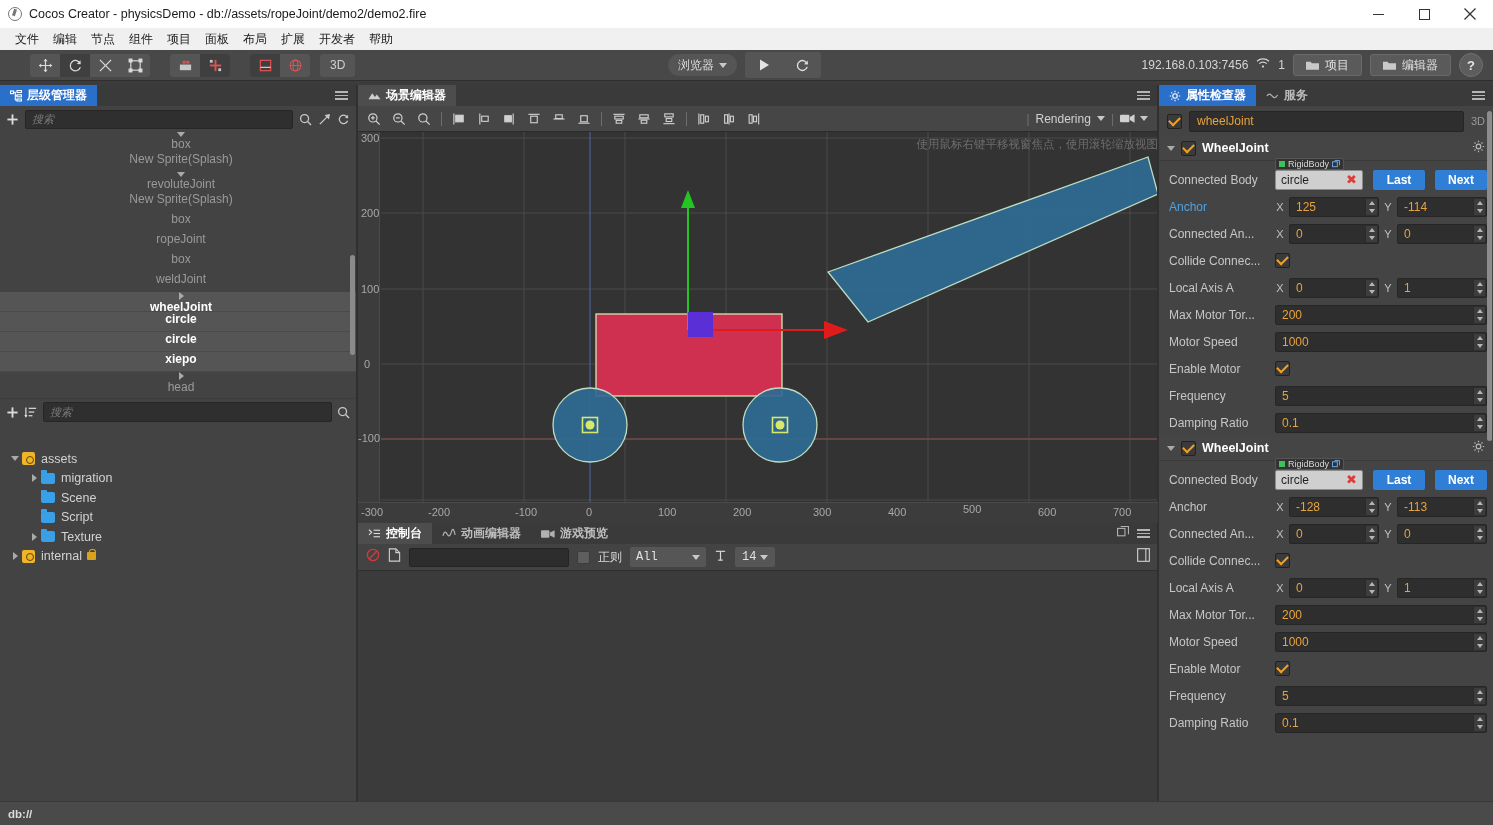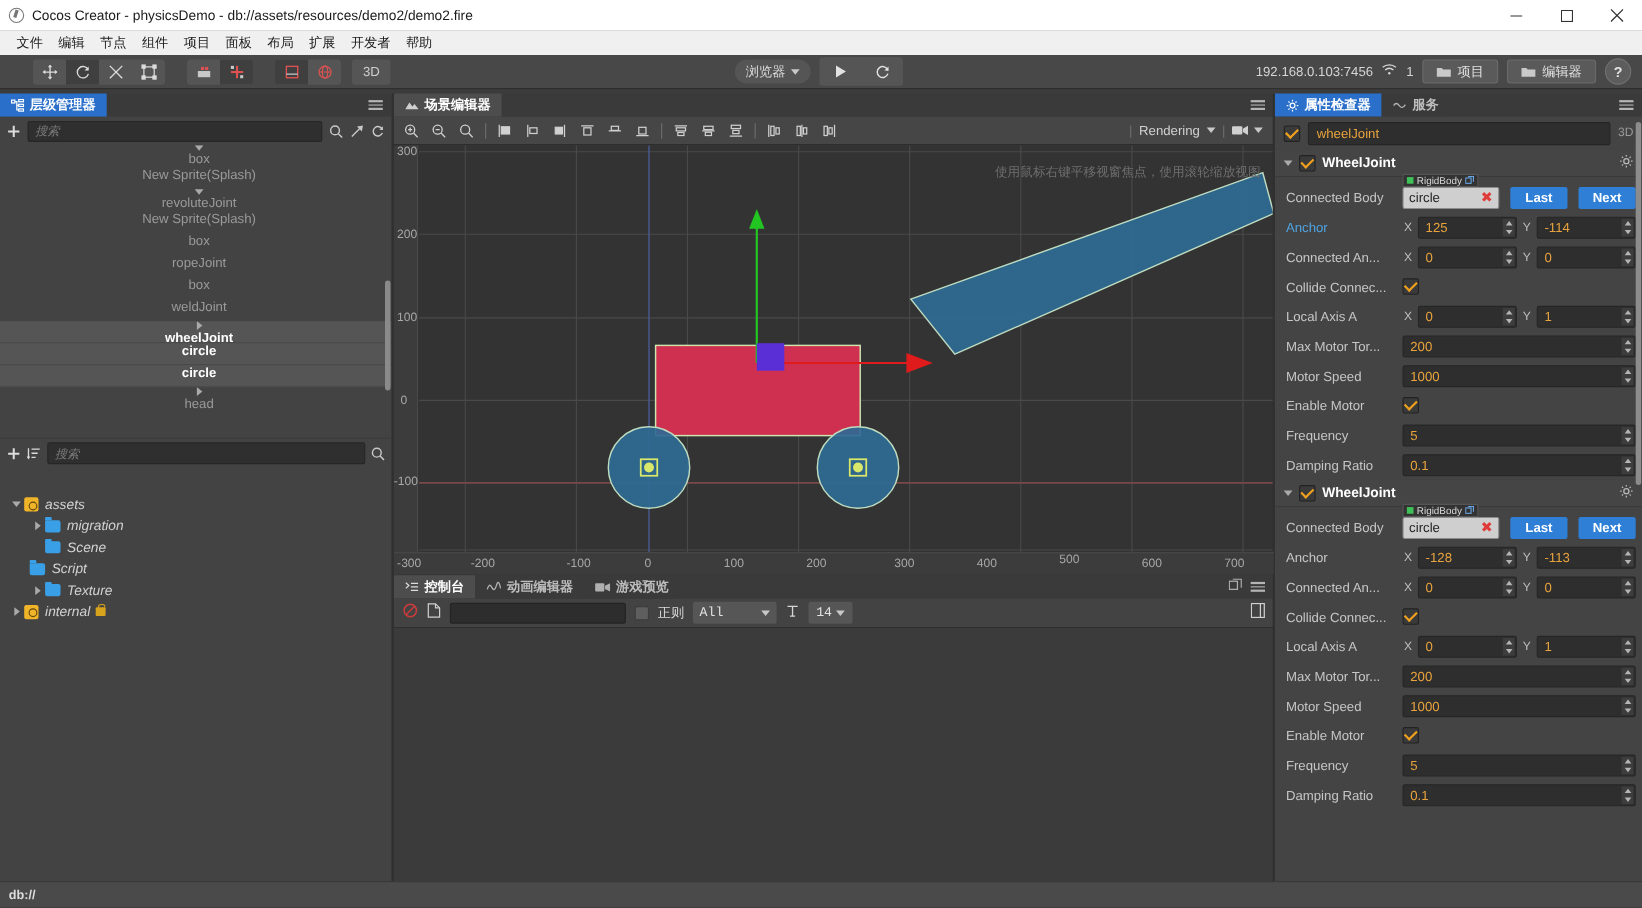--- a/index.html
+++ b/index.html
@@ -141,21 +141,21 @@
   
   #assets { left: 0; top: 399px; width: 356px; height: 402px; background: #434343; }
   .asset-search-row {
     height: 26px; display: flex; align-items: center; gap: 5px; padding: 0 6px;
   }
   .asset-search {
     flex: 1; height: 20px; background: #2f2f2f; border: 1px solid #262626;
     border-radius: 2px; display: flex; align-items: center; padding: 0 6px;
     font-size: 11px; color: #7b7b7b; font-style: italic;
   }
-  .atree { position: absolute; top: 50px; left: 0; right: 0; bottom: 0; font-style: italic; }
+  .atree { position: absolute; top: 50px; left: 0; right: 0; bottom: 0; }
   .arow {
     height: 19.5px; display: flex; align-items: center; font-size: 12.5px;
     color: #d2d2d2;
   }
   .folder-ico {
     width: 14px; height: 11px; background: #39a0e8; border-radius: 1px 2px 2px 2px;
     position: relative; flex: none; margin-right: 6px;
   }
   .folder-ico::before {
     content: ""; position: absolute; left: 0; top: -2.5px; width: 6px; height: 3px;
@@ -183,22 +183,22 @@
   .scene-toolbar {
     height: 26px; background: #464646; display: flex; align-items: center;
     padding: 0 4px; gap: 1px; border-bottom: 1px solid #2c2c2c;
   }
   .st-btn { width: 24px; height: 22px; display: flex; align-items: center; justify-content: center; color: #d0d0d0; }
   .st-sep { width: 1px; height: 14px; background: #6d6d6d; margin: 0 4px; }
   .st-right { margin-left: auto; display: flex; align-items: center; gap: 6px; padding-right: 6px; font-size: 12px; color: #d0d0d0; }
   .tri-dn { width: 0; height: 0; border-left: 4px solid transparent; border-right: 4px solid transparent; border-top: 5px solid #c8c8c8; }
   .canvas-wrap { position: absolute; left: 0; top: 47px; right: 0; bottom: 0; overflow: hidden; background: #333333; }
   .scene-hint {
-    position: absolute; right: 12px; top: 5px; font-size: 11.5px; color: #6e6e6e;
-    white-space: nowrap; z-index: 6; margin-top: 12px;
+    position: absolute; right: 0; top: 5px; font-size: 11.5px; color: #6e6e6e;
+    white-space: nowrap; z-index: 6;
   }
   .ruler-v {
     position: absolute; left: 0; top: 0; width: 22px; bottom: 0;
     background: #3c3c3c; z-index: 5; border-right: 1px solid #4a4a4a;
   }
   .ruler-h {
     position: absolute; left: 0; bottom: 0; right: 0; height: 20px;
     background: #3c3c3c; z-index: 5; border-top: 1px solid #4a4a4a;
   }
   .rlab { position: absolute; font-size: 11px; color: #a8a8a8; }
@@ -318,21 +318,21 @@
   
   .vsplit { position: absolute; background: #303030; }
 </style>
 </head>
 <body>
 
 <div id="app">
 
   <div class="titlebar">
     <div class="title-ico"></div>
-    <div class="title-text">Cocos Creator - physicsDemo - db://assets/resources/demo2/demo2.fire</div>
+    <div class="title-text">Cocos Creator - physicsDemo - db://assets/ropeJoint/demo2/demo2.fire</div>
     <div class="win-btns">
       <div class="win-btn">
         <svg width="11" height="11" viewBox="0 0 11 11">
             <line x1="0" y1="5.5" x2="11" y2="5.5" stroke="#333" stroke-width="1"></line>
           </svg>
       </div>
       <div class="win-btn">
         <svg width="11" height="11" viewBox="0 0 11 11">
             <rect x="0.5" y="0.5" width="10" height="10" fill="none" stroke="#333" stroke-width="1"></rect>
           </svg>
@@ -578,20 +578,25 @@
         </div>
         <div class="tree-row selected">
           <span style="display: inline-block; width: 0px;"></span>
           <span class="tw"></span>
           <span>circle</span>
         </div>
         <div class="tree-row selected">
           <span style="display: inline-block; width: 0px;"></span>
           <span class="tw"></span>
           <span>circle</span>
+        </div>
+        <div class="tree-row selected">
+          <span style="display: inline-block; width: 0px;"></span>
+          <span class="tw"></span>
+          <span>xiepo</span>
         </div>
         <div class="tree-row">
           <span style="display: inline-block; width: 0px;"></span>
           <span class="tw">
             <i class="caret-r"></i>
           </span>
           <span>head</span>
         </div>
       </div>
     <div class="h-scroll"></div>
@@ -635,21 +640,21 @@
             <i class="caret-r"></i>
           </span>
           <span class="folder-ico"></span>
           <span>migration</span>
         </div>
         <div class="arow" style="padding-left: 27px;">
           <span class="tw"></span>
           <span class="folder-ico"></span>
           <span>Scene</span>
         </div>
-        <div class="arow" style="padding-left: 13px; text-align: right;">
+        <div class="arow" style="padding-left: 27px; text-align: right;">
           <span class="tw"></span>
           <span class="folder-ico"></span>
           <span>Script</span>
         </div>
         <div class="arow" style="padding-left: 27px;">
           <span class="tw">
             <i class="caret-r"></i>
           </span>
           <span class="folder-ico"></span>
           <span>Texture</span>

